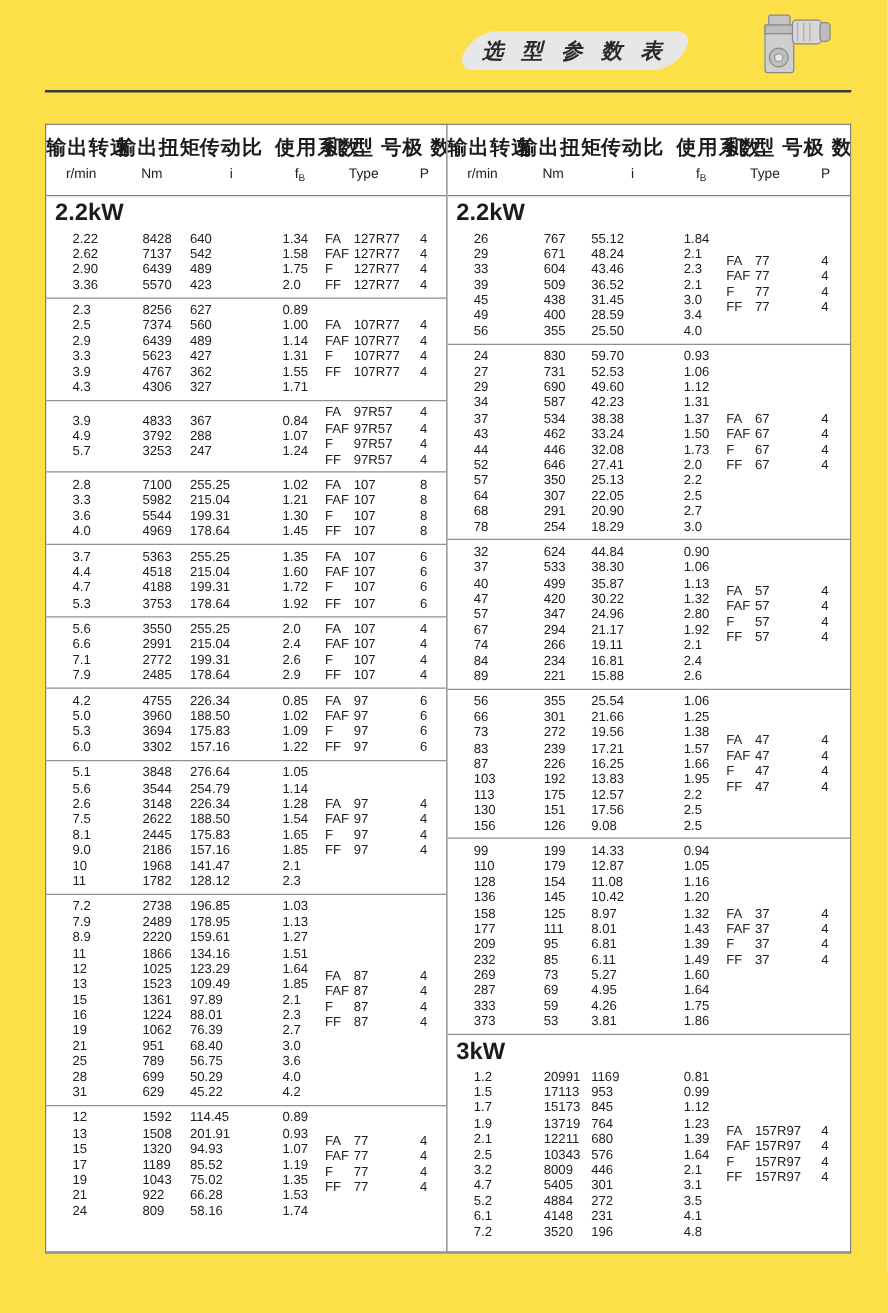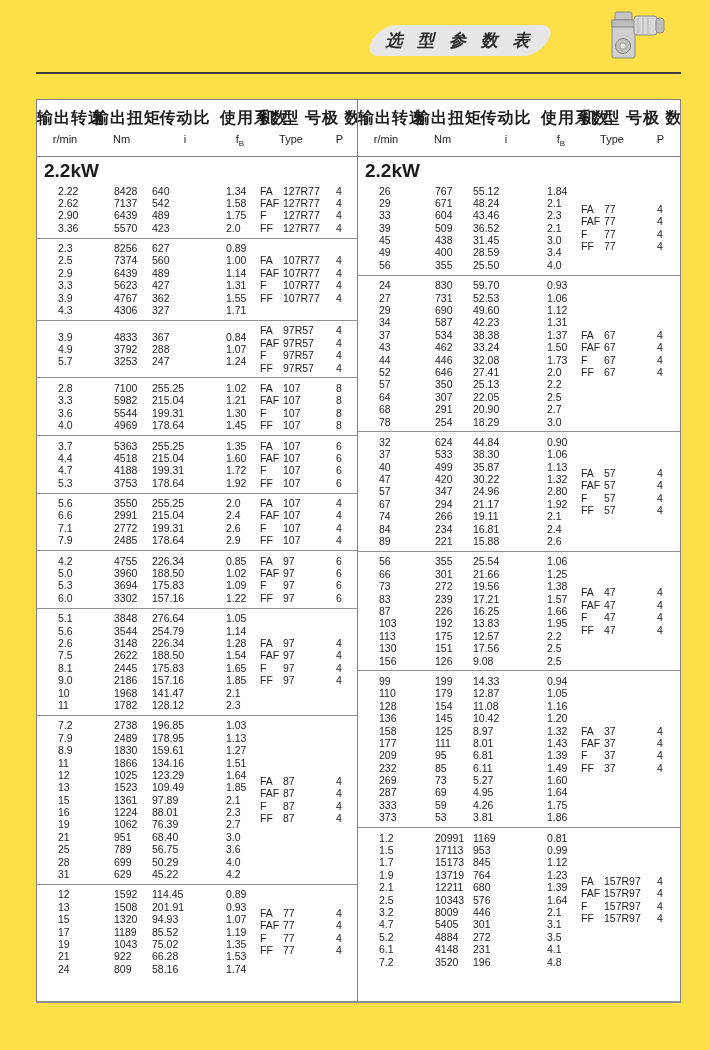--- a/index.html
+++ b/index.html
@@ -497,21 +497,21 @@
               <div class="n4">1.03</div>
             </div>
             <div class="nrow">
               <div class="n1">7.9</div>
               <div class="n2">2489</div>
               <div class="n3">178.95</div>
               <div class="n4">1.13</div>
             </div>
             <div class="nrow">
               <div class="n1">8.9</div>
-              <div class="n2">1830</div>
+              <div class="n2">2220</div>
               <div class="n3">159.61</div>
               <div class="n4">1.27</div>
             </div>
             <div class="nrow">
               <div class="n1">11</div>
               <div class="n2">1866</div>
               <div class="n3">134.16</div>
               <div class="n4">1.51</div>
             </div>
             <div class="nrow">
@@ -1074,20 +1074,21 @@
               <div class="tp">4</div>
             </div>
             <div class="trow">
               <div class="tname"><span class="tprefix">FF</span>37</div>
               <div class="tp">4</div>
             </div>
           </div>
         </div>
       </div>
       <div class="section sep">
+        <div class="section-label">3kW</div>
         <div class="block">
           <div class="nums">
             <div class="nrow">
               <div class="n1">1.2</div>
               <div class="n2">20991</div>
               <div class="n3">1169</div>
               <div class="n4">0.81</div>
             </div>
             <div class="nrow">
               <div class="n1">1.5</div>

